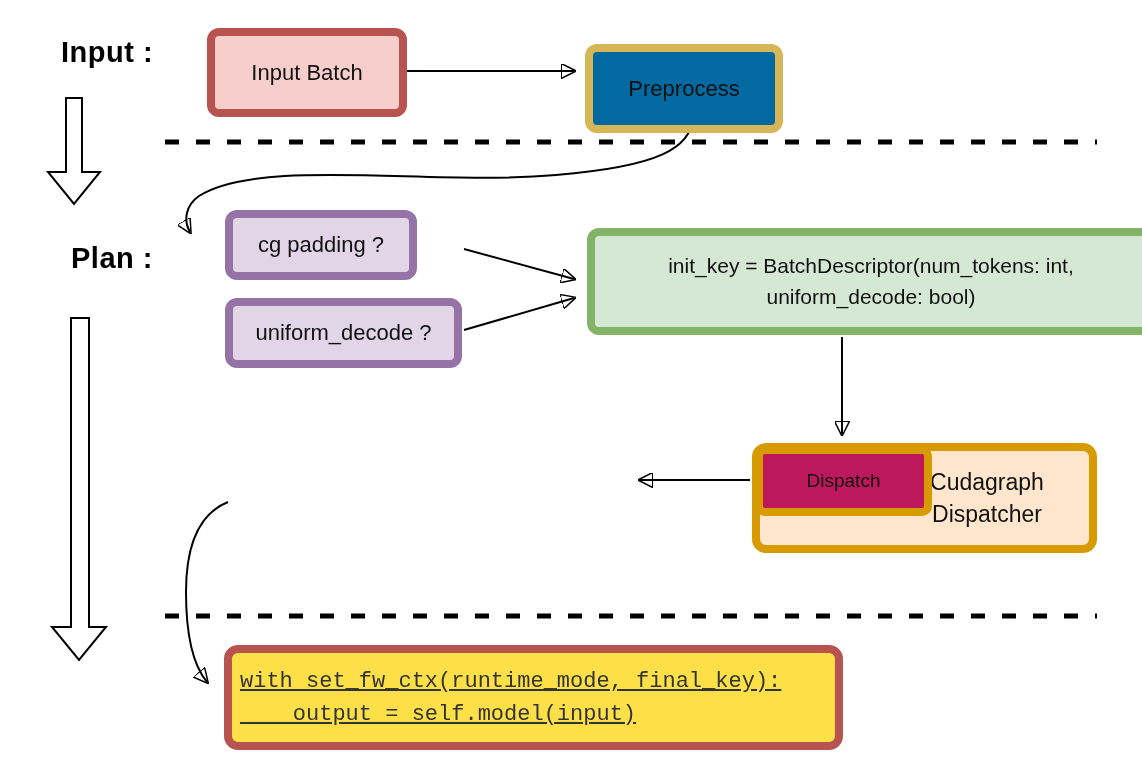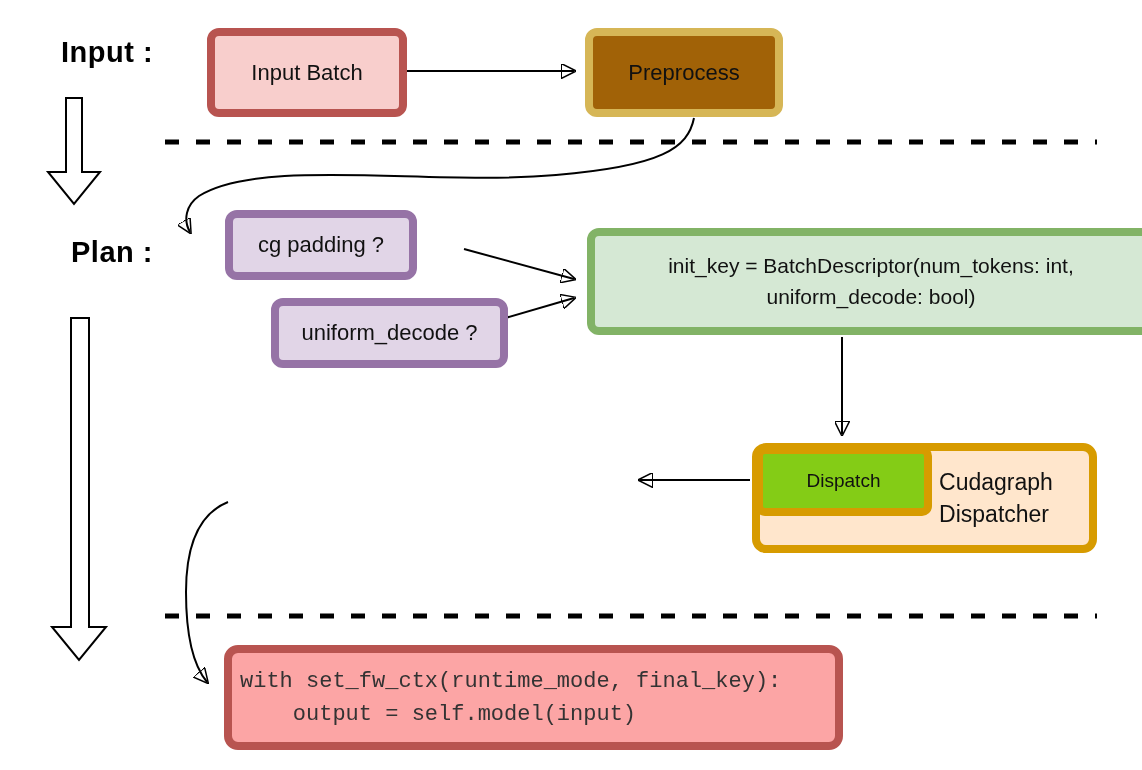--- a/index.html
+++ b/index.html
@@ -48,28 +48,28 @@
     font-size:22px;
     color:#333333;
     white-space: pre;
     justify-content: flex-start;
     text-align: left;
     padding-left: 8px;
     line-height: 1.5;
   }
   .cudagraph-label {
     position: absolute;
-    right: 10px;
+    right: 19px;
     top: 0;
     width: 166px;
     height: 100%;
     display: flex;
     align-items: center;
     justify-content: center;
-    text-align: left;
+    text-align: center;
     font-size: 23px;
     color: #111111;
     white-space: pre-line;
     line-height: 1.4;
   }
   svg.overlay {
     position: absolute;
     left: 0; top: 0;
     width: 1142px; height: 770px;
   }
@@ -96,37 +96,37 @@
     <path d="M 407 71 H 574" stroke-width="2" marker-end="url(#arrow)"></path>
     <path d="M 694 118 C 688 148, 662 166, 556 175 C 430 186, 262 157, 199 196 C 186 205, 183 220, 190 232" stroke-width="2" marker-end="url(#arrow)"></path>
     <path d="M 464 249 L 574 279" stroke-width="2" marker-end="url(#arrow)"></path>
     <path d="M 464 330 L 574 298" stroke-width="2" marker-end="url(#arrow)"></path>
     <path d="M 842 337 V 434" stroke-width="2" marker-end="url(#arrow)"></path>
     <path d="M 750 480 H 640" stroke-width="2" marker-end="url(#arrow)"></path>
     <path d="M 228 502 C 198 514, 186 548, 186 592 C 186 634, 192 664, 207 682" stroke-width="2" marker-end="url(#arrow)"></path>
   </svg>
 
   <div class="stage-label" style="left:28px; top:36px;">Input :</div>
-  <div class="stage-label" style="left:38px; top:236px;">Plan :</div>
+  <div class="stage-label" style="left:38px; top:242px;">Plan :</div>
 
   <div class="node node-inputbatch" style="background-color: rgb(248, 206, 204); border-color: rgb(184, 84, 80);">Input Batch</div>
 
-  <div class="node node-preprocess" style="background-color: #a16207; border-color: rgb(214, 182, 86);">Preprocess</div>
+  <div class="node node-preprocess" style="background-color: #0369a1; border-color: rgb(214, 182, 86); margin-top: 16px;">Preprocess</div>
 
   <div class="node node-cgpadding" style="background-color: rgb(225, 213, 231); border-color: rgb(150, 115, 166);">cg padding ?</div>
 
-  <div class="node node-uniform" style="background-color: rgb(225, 213, 231); border-color: rgb(150, 115, 166); margin-left: 46px;">uniform_decode ?</div>
+  <div class="node node-uniform" style="background-color: rgb(225, 213, 231); border-color: rgb(150, 115, 166);">uniform_decode ?</div>
 
   <div class="node node-initkey" style="background-color: rgb(213, 232, 212); border-color: rgb(130, 179, 102);">init_key = BatchDescriptor(num_tokens: int,
 uniform_decode: bool)</div>
 
   <div class="node node-cudagraph" style="background-color: rgb(255, 230, 204); border-color: rgb(215, 155, 0);">
     <span class="cudagraph-label">Cudagraph
 Dispatcher</span>
   </div>
 
-  <div class="node node-dispatch" style="background-color: #84cc16; border-color: rgb(215, 155, 0);">Dispatch</div>
+  <div class="node node-dispatch" style="background-color: #be185d; border-color: rgb(215, 155, 0);">Dispatch</div>
 
 
-  <div class="node node-executecode" style="background-color: #fca5a5; border-color: rgb(184, 84, 80);">with set_fw_ctx(runtime_mode, final_key):
+  <div class="node node-executecode" style="background-color: #fde047; border-color: rgb(184, 84, 80); text-decoration: underline;">with set_fw_ctx(runtime_mode, final_key):
     output = self.model(input)</div>
 
 </div>
 
 </body></html>

